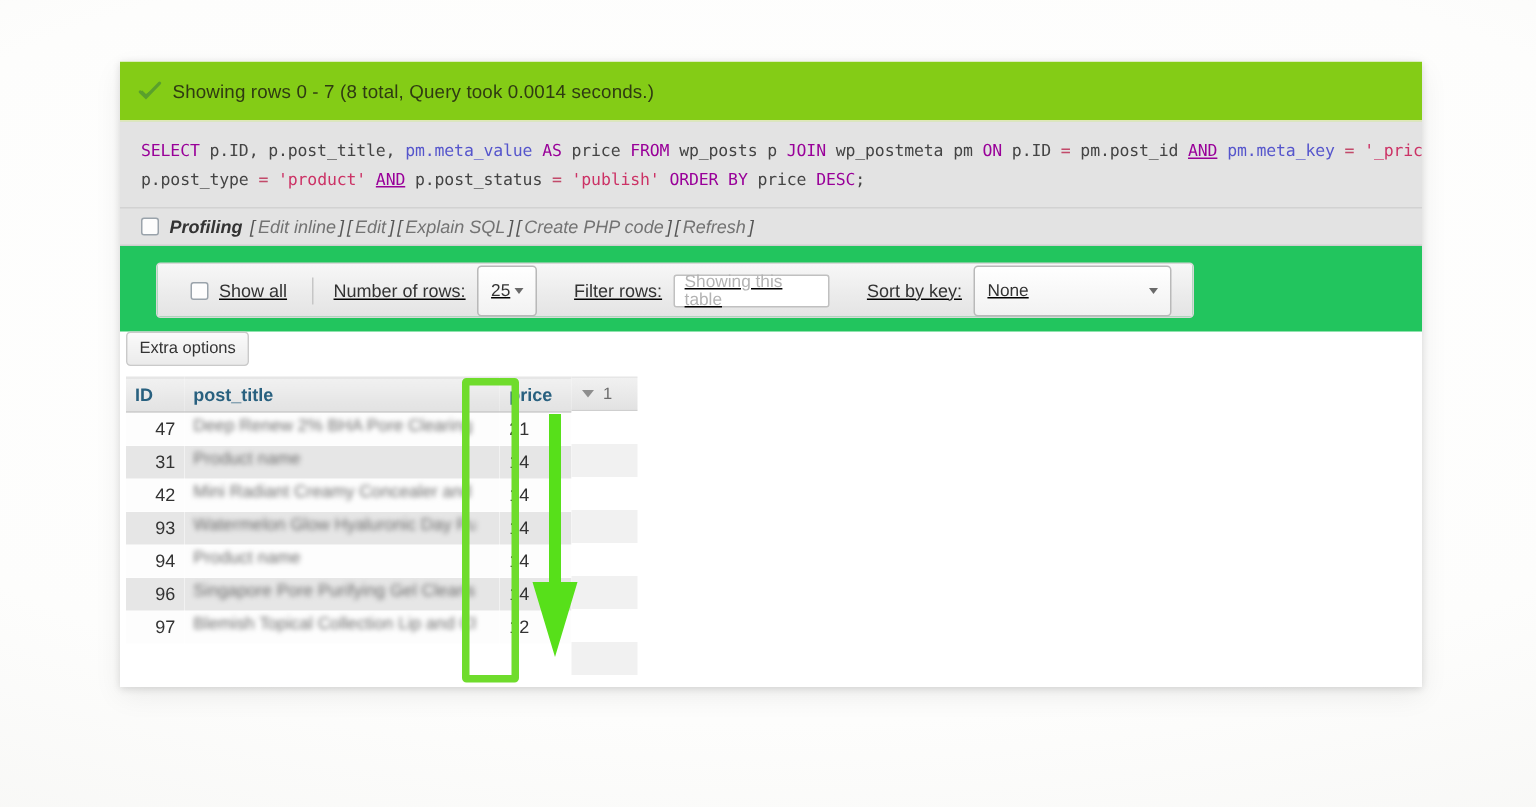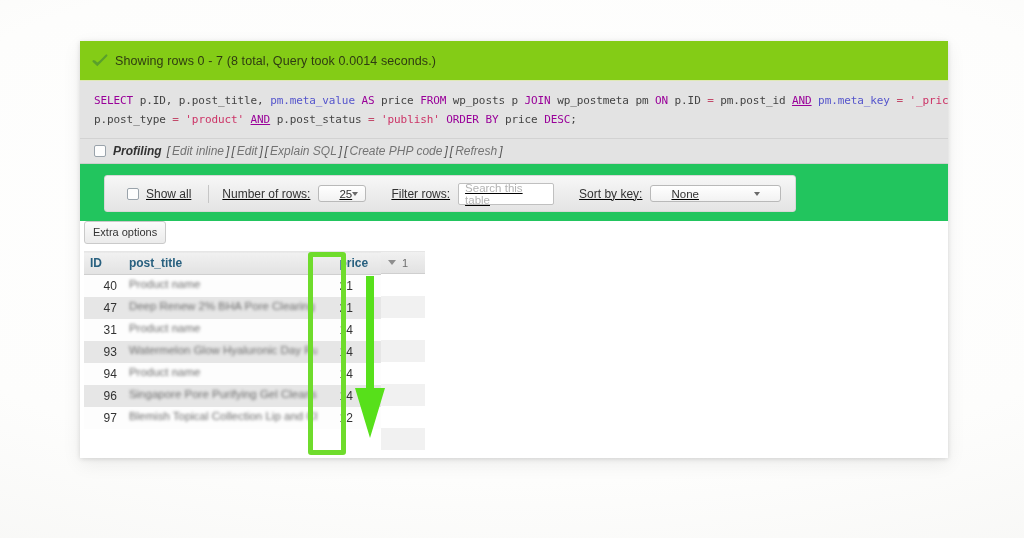--- a/index.html
+++ b/index.html
@@ -116,24 +116,24 @@
   .vdiv {
     width: 1px; height: 18px;
     background: #c6c6c6;
     margin: 0 13px;
     flex: 0 0 auto;
   }
   .sel {
     border: 1px solid #b9b9b9;
     background: linear-gradient(to bottom,#ffffff,#f2f2f2);
     border-radius: 3px;
-    height: 17px;
+    height: 34px;
     display: inline-flex;
     align-items: center;
-    padding: 0 20px;
+    padding: 0 8px;
     font-size: 11.5px;
     color: #333;
     margin: 0 4px;
   }
   .sel.rows { width: 48px; justify-content: space-between; }
   .sel.sortkey { width: 178px; justify-content: space-between; }
   .caret {
     border-left: 3.5px solid transparent;
     border-right: 3.5px solid transparent;
     border-top: 4.5px solid #6a6a6a;
@@ -306,21 +306,21 @@
       <span class="cb"></span>
       <span class="opts-label">Show all</span>
       <span class="vdiv"></span>
       <span class="opts-label">Number of rows:</span>
       <span class="sel rows">
         <span>25</span>
         <span class="caret"></span>
       </span>
       <span class="vdiv" style="background:transparent;margin:0 10px;"></span>
       <span class="opts-label">Filter rows:</span>
-      <span class="txtinput">Search this table</span>
+      <span class="txtinput">Showing this table</span>
       <span class="vdiv" style="background:transparent;margin:0 10px;"></span>
       <span class="opts-label">Sort by key:</span>
       <span class="sel sortkey">
         <span>None</span>
         <span class="caret"></span>
       </span>
     </div>
   </div>
 
   <div class="extra-wrap">
@@ -331,32 +331,32 @@
     <table class="results">
       <thead>
         <tr>
           <th class="col-id">ID</th>
           <th class="col-title">post_title</th>
           <th class="col-price">price</th>
         </tr>
       </thead>
       <tbody id="results-body">
           <tr>
-            <td class="col-id">40</td>
-            <td class="col-title"><span class="blur">Product name</span></td>
-            <td class="col-price">21</td>
-          </tr>
-          <tr>
             <td class="col-id">47</td>
             <td class="col-title"><span class="blur">Deep Renew 2% BHA Pore Clearing Toner</span></td>
             <td class="col-price">21</td>
           </tr>
           <tr>
             <td class="col-id">31</td>
             <td class="col-title"><span class="blur">Product name</span></td>
+            <td class="col-price">14</td>
+          </tr>
+          <tr>
+            <td class="col-id">42</td>
+            <td class="col-title"><span class="blur">Mini Radiant Creamy Concealer and Blush</span></td>
             <td class="col-price">14</td>
           </tr>
           <tr>
             <td class="col-id">93</td>
             <td class="col-title"><span class="blur">Watermelon Glow Hyaluronic Day Pure</span></td>
             <td class="col-price">14</td>
           </tr>
           <tr>
             <td class="col-id">94</td>
             <td class="col-title"><span class="blur">Product name</span></td>

